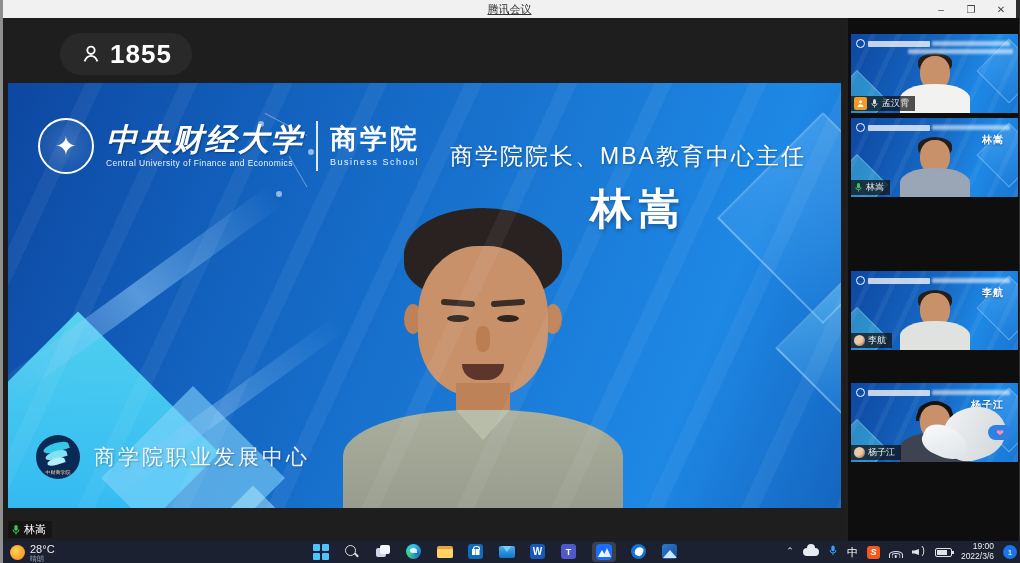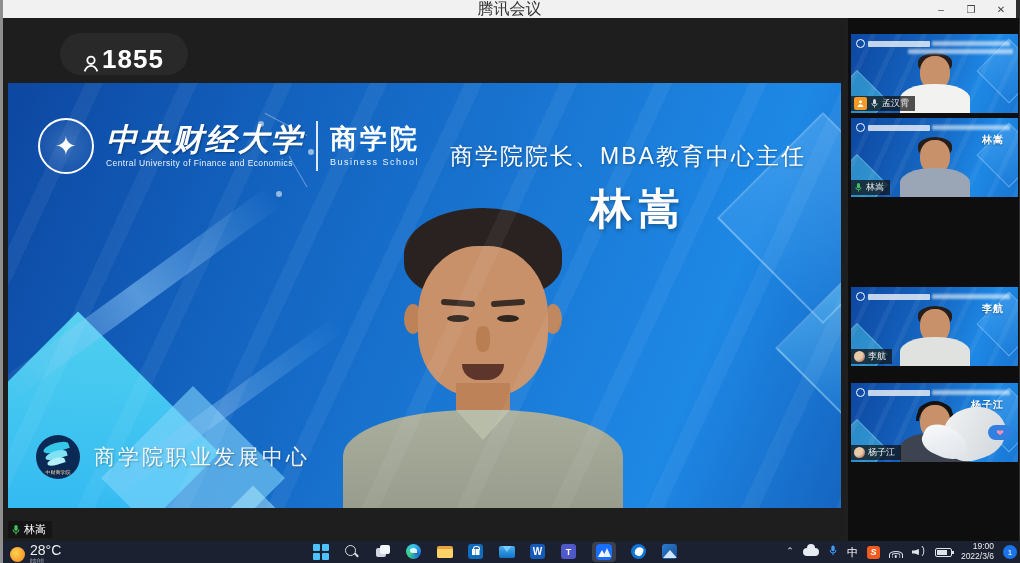--- a/index.html
+++ b/index.html
@@ -5,29 +5,29 @@
   * { margin:0; padding:0; box-sizing:border-box; }
   html,body { width:1020px; height:563px; overflow:hidden; background:#000;
     font-family:"Liberation Sans","DejaVu Sans",sans-serif; }
   #screen { position:relative; width:1020px; height:563px; background:#1f1f1f;
     border-left:3px solid #8f8f8f; overflow:hidden; }
   #right-edge { position:absolute; right:0; top:0; width:4px; height:563px; background:#2e2e2e; }
 
   
   .titlebar { position:absolute; left:0; top:0; width:1013px; height:18px; background:#f1f1f1;
     display:flex; align-items:center; justify-content:center; }
-  .titlebar-text { font-size:16px; color:#333; }
+  .titlebar-text { font-size:11px; color:#333;text-decoration:underline; }
   .win-controls { position:absolute; right:8px; top:0; height:18px; display:flex; gap:16px; align-items:center; }
   .win-btn { font-size:10px; color:#444; width:14px; text-align:center; cursor:default; }
 
   
   .stage { position:absolute; left:0; top:18px; width:842px; height:523px; background:#1e1e1e; }
   .count-pill { position:absolute; left:57px; top:15px; height:42px; min-width:128px;
-    background:rgba(42,42,42,.95); border-radius:21px; display:flex; align-items:flex-end;
-    padding:0 20px; }
+    background:rgba(42,42,42,.95); border-radius:21px; display:flex; align-items:center;
+    gap:8px; padding:0 20px; }
   .count-pill svg { width:22px; height:22px; }
   .count-num { color:#fff; font-size:26px; font-weight:bold; letter-spacing:1px; }
 
   
   .video { position:absolute; left:5px; top:65px; width:833px; height:425px; overflow:hidden;
     background:linear-gradient(112deg,#0d47a1 0%,#1261bd 28%,#1976d2 55%,#1e88e5 80%,#1565c0 100%); }
   .video::after { content:""; position:absolute; inset:0;
     background:repeating-linear-gradient(115deg, transparent 0 70px, rgba(255,255,255,.05) 70px 86px);
     pointer-events:none; }
   .streak { position:absolute; background:linear-gradient(90deg,rgba(144,202,249,.0),rgba(144,202,249,.55),rgba(144,202,249,.0));
@@ -138,21 +138,21 @@
   .reaction { position:absolute; right:6px; bottom:22px; width:24px; height:15px; border-radius:8px;
     background:#2f80e0; color:#ff8fb0; font-size:9px; display:flex; align-items:center; justify-content:center; z-index:3; }
   .cursor-arrow { position:absolute; z-index:4; }
 
   
   .taskbar { position:absolute; left:0; top:541px; width:1020px; height:22px; background:#1b2130;
     display:flex; align-items:center; }
   .weather { position:absolute; left:7px; top:2px; display:flex; align-items:center; gap:5px; }
   .sun { width:15px; height:15px; border-radius:50%; background:radial-gradient(circle at 40% 40%,#ffd34d,#f58220); }
   .weather-text { display:flex; flex-direction:column; line-height:1.1; }
-  .w-temp { color:#eee; font-size:14px; }
+  .w-temp { color:#eee; font-size:11px; }
   .w-cond { color:#9aa3b2; font-size:7px; }
   .tb-center { position:absolute; left:310px; top:0; height:22px; display:flex; align-items:center; gap:15px; }
   .tb-icon { width:16px; height:16px; position:relative; cursor:pointer; }
   .win-start { display:grid; grid-template-columns:7px 7px; grid-template-rows:7px 7px; gap:1.5px; }
   .win-start div { background:#4cc2ff; border-radius:1px; }
   .search-glass { width:11px; height:11px; border:1.7px solid #ddd; border-radius:50%; margin:1px; position:relative; }
   .search-glass::after { content:""; position:absolute; width:5px; height:1.7px; background:#ddd;
     transform:rotate(45deg); right:-4px; bottom:-1px; }
   .taskview::before { content:""; position:absolute; left:1px; top:4px; width:10px; height:9px;
     background:#cfd6e4; border-radius:2px; }
@@ -362,21 +362,21 @@
         <svg class="t-mic" viewBox="0 0 12 14">
           <rect x="4" y="1" width="4" height="7" rx="2" fill="#45c35a"></rect>
           <path d="M2.5 6.5 a3.5 3.5 0 0 0 7 0" stroke="#45c35a" stroke-width="1.2" fill="none"></path>
           <line x1="6" y1="10" x2="6" y2="12.5" stroke="#45c35a" stroke-width="1.2"></line>
         </svg>
         <span>林嵩</span>
       </div>
     </div>
 
 
-    <div class="thumb" style="top:269px;">
+    <div class="thumb" style="top:253px;">
       <div class="t-dia a"></div>
         <div class="t-dia b"></div>
       <div class="t-logo">
           <div class="t-logo-circle"></div>
           <div class="t-logo-bar"></div>
         </div>
       <div class="t-title-bar"></div>
       <div class="t-bgname">李航</div>
       <div class="t-person" style="--shirt:#dfe2de;">
           <div class="t-hair"></div>

